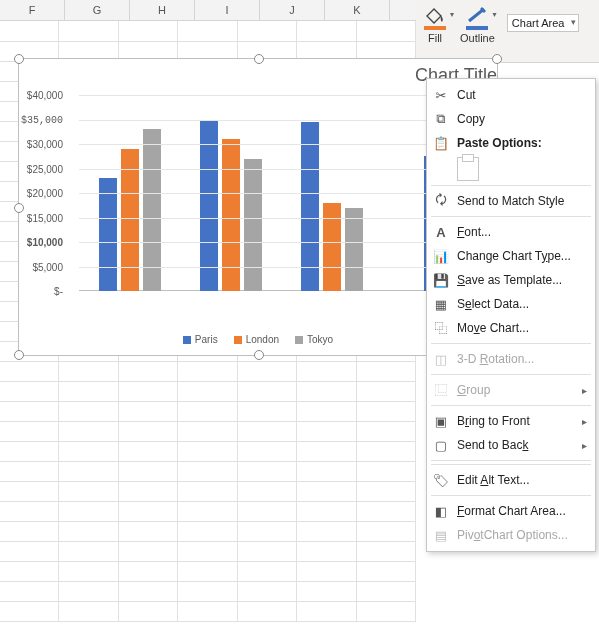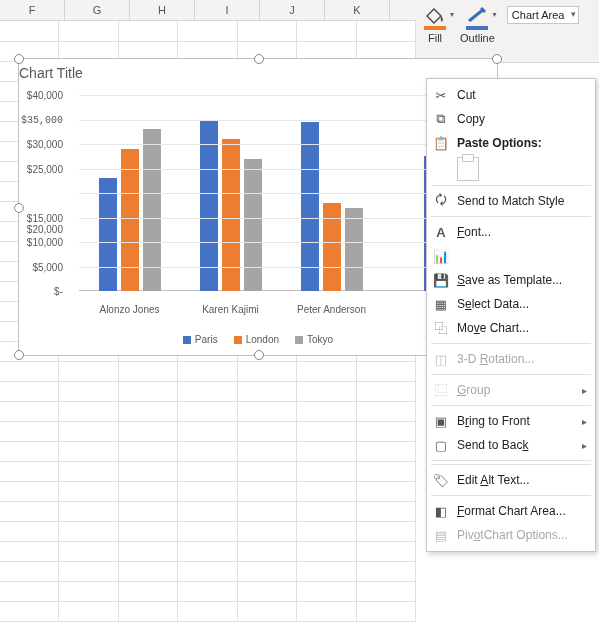--- a/index.html
+++ b/index.html
@@ -10,41 +10,41 @@
 .colhdr{width:64px;text-align:center;line-height:20px;font-size:11px;color:#555;border-right:1px solid #d4d4d4}
 .cells{position:relative}
 .row{display:flex;height:20px}
 .cell{width:64px;height:20px;border-right:1px solid #e0e0e0;border-bottom:1px solid #e0e0e0}
 
 .chartbox{position:absolute;left:18px;top:58px;width:478px;height:296px;background:#fff;border:1px solid #bfbfbf}
 .handle{position:absolute;width:8px;height:8px;border:1px solid #888;background:#fff;border-radius:50%}
 .h-tl{left:-5px;top:-5px}.h-tr{right:-5px;top:-5px}.h-bl{left:-5px;bottom:-5px}.h-br{right:-5px;bottom:-5px}
 .h-tm{left:50%;top:-5px;margin-left:-4px}.h-bm{left:50%;bottom:-5px;margin-left:-4px}
 .h-ml{left:-5px;top:50%;margin-top:-4px}.h-mr{right:-5px;top:50%;margin-top:-4px}
-.chart-title{text-align:left;font-size:14px;color:#595959;margin-top:6px}
+.chart-title{text-align:right;font-size:18px;color:#595959;margin-top:6px}
 .plot{position:absolute;left:60px;top:36px;right:14px;bottom:64px}
 .yaxis{position:absolute;left:0;top:36px;bottom:64px;width:56px}
 .ylabel{position:absolute;right:12px;font-size:10px;color:#595959;transform:translateY(-50%)}
 .gridline{position:absolute;left:0;right:0;border-top:1px solid #e6e6e6}
 .baseline{position:absolute;left:0;right:0;bottom:0;border-top:1px solid #bfbfbf}
 .groups{position:absolute;left:0;right:0;top:0;bottom:0;display:flex}
 .group{flex:1;display:flex;justify-content:center;align-items:flex-end;gap:4px}
 .bar{width:18px}
 .s0{background:#4472C4}.s1{background:#ED7D31}.s2{background:#A5A5A5}
 .xaxis{position:absolute;left:60px;right:14px;bottom:40px;display:flex}
 .xlabel{flex:1;text-align:center;font-size:10px;color:#595959}
 .legend{position:absolute;left:0;right:0;bottom:10px;display:flex;justify-content:center;gap:16px;font-size:10px;color:#595959}
 .legend span{display:inline-flex;align-items:center;gap:4px}
 .swatch{width:8px;height:8px;display:inline-block}
 
 .ribbon{position:absolute;left:416px;top:0;right:0;height:54px;background:#f3f2f1;border-bottom:1px solid #d4d4d4;display:flex;align-items:flex-start;padding:4px 6px;gap:10px}
 .rbtn{display:flex;flex-direction:column;align-items:center;font-size:11px;color:#333;gap:2px;padding:2px}
 .ricn{width:22px;height:18px;position:relative}
 .dd{font-size:8px;color:#666;position:absolute;right:-8px;top:4px}
-.combo{border:1px solid #c8c6c4;background:#fff;font-size:11px;padding:2px 14px 2px 4px;position:relative;margin-top:2px}
+.combo{border:1px solid #c8c6c4;background:#fff;font-size:11px;padding:2px 14px 2px 4px;position:relative;margin-top:10px}
 .combo::after{content:"▾";position:absolute;right:3px;top:2px;font-size:9px;color:#666}
 
 .ctx{position:absolute;left:426px;top:78px;width:168px;background:#fff;border:1px solid #c8c6c4;box-shadow:2px 2px 6px rgba(0,0,0,0.2);padding:4px 0}
 .mi{display:flex;align-items:center;height:24px;padding:0 8px 0 6px;gap:8px;font-size:12px;color:#222;white-space:nowrap}
 .mi.disabled{color:#a8a8a8}
 .mi .icn{width:16px;height:16px;flex:0 0 16px;display:flex;align-items:center;justify-content:center;font-size:13px;color:#555}
 .mi.disabled .icn{color:#bdbdbd}
 .mi .arrow{margin-left:auto;font-size:10px;color:#666}
 .mi u{text-decoration:underline}
 .sep{height:1px;background:#e1dfdd;margin:3px 4px}
@@ -374,23 +374,23 @@
   <div class="handle h-ml"></div>
   <div class="handle h-mr"></div>
   <div class="handle h-bl"></div>
   <div class="handle h-bm"></div>
   <div class="handle h-br"></div>
 
   <div class="chart-title">Chart Title</div>
   <div class="yaxis" id="yaxis">
         <div class="ylabel" style="top: 100%;">$-</div>
         <div class="ylabel" style="top: 87.5%;">$5,000</div>
-        <div class="ylabel" style="top: 75%;">$10,000</div>
+        <div class="ylabel" style="top: 75%; font-weight: bold;">$10,000</div>
         <div class="ylabel" style="top: 62.5%;">$15,000</div>
-        <div class="ylabel" style="top: 50%; margin-top: 36px;">$20,000</div>
+        <div class="ylabel" style="top: 50%;">$20,000</div>
         <div class="ylabel" style="top: 37.5%;">$25,000</div>
         <div class="ylabel" style="top: 25%;">$30,000</div>
         <div class="ylabel" style="top: 12.5%; font-family: Liberation Mono, monospace;">$35,000</div>
         <div class="ylabel" style="top: 0%;">$40,000</div>
       </div>
   <div class="plot" id="plot">
     <div class="baseline"></div>
     <div class="groups" id="groups">
           <div class="group">
             <div class="bar s0" style="height: 57.5%;"></div>
@@ -413,26 +413,20 @@
         </div>
   <div class="gridline" style="top: 87.5%;"></div>
         <div class="gridline" style="top: 75%;"></div>
         <div class="gridline" style="top: 62.5%;"></div>
         <div class="gridline" style="top: 50%;"></div>
         <div class="gridline" style="top: 37.5%;"></div>
         <div class="gridline" style="top: 25%;"></div>
         <div class="gridline" style="top: 12.5%;"></div>
         <div class="gridline" style="top: 0%;"></div>
       </div>
-  <div class="xaxis" id="xaxis">
-        <div class="xlabel">Alonzo Jones</div>
-        <div class="xlabel">Karen Kajimi</div>
-        <div class="xlabel">Peter Anderson</div>
-        <div class="xlabel">Lu</div>
-      </div>
   <div class="legend" id="legend">
         <span><span class="swatch s0" style="background: rgb(68, 114, 196);"></span>Paris</span>
         <span><span class="swatch s1" style="background: rgb(237, 125, 49);"></span>London</span>
         <span><span class="swatch s2" style="background: rgb(165, 165, 165);"></span>Tokyo</span>
       </div>
 </div>
 
 <div class="ctx">
   <div class="mi">
         <span class="icn">✂</span>
@@ -454,20 +448,21 @@
       </div>
   <div class="sep"></div>
   <div class="mi">
         <span class="icn">
           <b>A</b>
         </span>
         <span id="m-font"><span><u>F</u>ont...</span></span>
       </div>
   <div class="mi">
         <span class="icn">📊</span>
+        <span id="m-cct"><span>Change Chart T<u>y</u>pe...</span></span>
       </div>
   <div class="mi">
         <span class="icn">💾</span>
         <span id="m-tpl"><span><u>S</u>ave as Template...</span></span>
       </div>
   <div class="mi">
         <span class="icn">▦</span>
         <span id="m-sel"><span>S<u>e</u>lect Data...</span></span>
       </div>
   <div class="mi">

